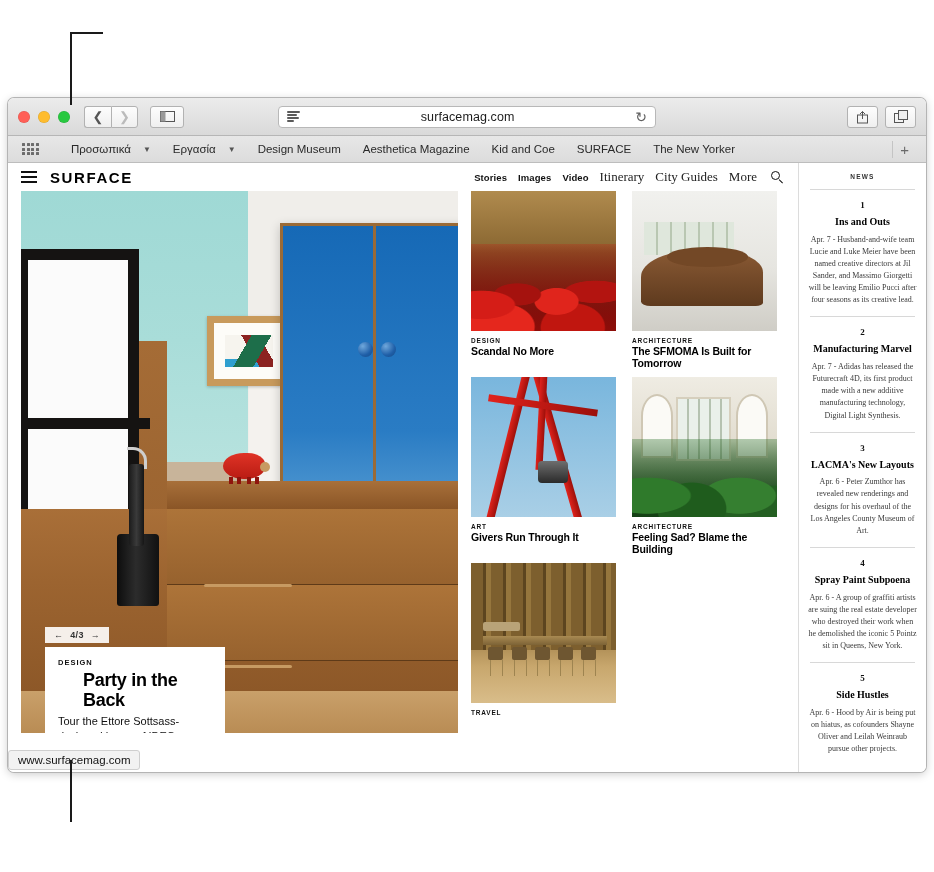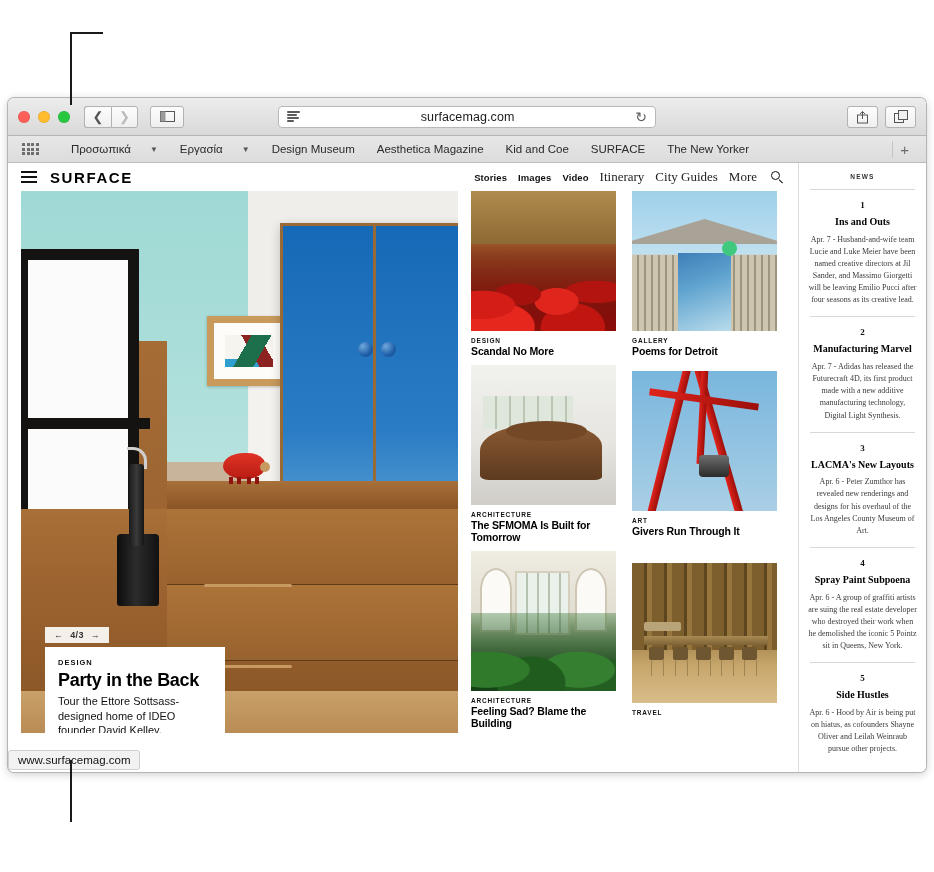--- a/index.html
+++ b/index.html
@@ -99,21 +99,21 @@
     padding: 0 6px;
     font-size: 11.5px; color: #2a2a2a;
   }
   #apps-grid {
     width: 22px; display: grid;
     grid-template-columns: repeat(4, 3px);
     grid-auto-rows: 3px; gap: 1.5px;
     margin: 0 16px 0 8px;
   }
   #apps-grid span { background: #6d6d6d; border-radius: .5px; }
-  .bm { padding: 0 11px; white-space: nowrap; display: flex; align-items: center; gap: 19px; }
+  .bm { padding: 0 11px; white-space: nowrap; display: flex; align-items: center; gap: 12px; }
   .bm .cd { font-size: 8px; color: #555; }
   #bm-plus {
     margin-left: auto; margin-right: 4px;
     font-size: 15px; color: #6a6a6a; padding: 0 7px;
     border-left: 1px solid #c4c4c4;
   }
 
   
   #page { display: flex; height: 609px; background: #fff; }
   #content { width: 790px; position: relative; }
@@ -263,29 +263,29 @@
     width: 180px;
     background: #fff;
     padding: 11px 13px 13px;
   }
   .kicker {
     font-size: 7.5px; font-weight: bold; letter-spacing: 1px; color: #111;
     margin-bottom: 3px;
   }
   #hero-title {
     font-size: 18px; font-weight: bold; color: #000;
-    letter-spacing: -.3px; line-height: 1.12; margin-bottom: 4px;
+    letter-spacing: -.3px; line-height: 1.12; margin-bottom: 4px; margin-left: 25px;
   }
   #hero-desc {
     font-family: Liberation Sans, sans-serif;
     font-size: 11px; line-height: 1.33; color: #111;
   }
 
   
-  #cards { width: 320px; display: flex; flex-wrap: wrap; gap: 8px 16px; align-content: flex-start; align-items: center; }
+  #cards { width: 320px; display: flex; flex-wrap: wrap; gap: 8px 16px; align-content: flex-start; }
   .card { width: 145px; }
   .thumb { width: 145px; height: 140px; position: relative; overflow: hidden; background: #ddd; }
   .card-kicker {
     font-size: 6.5px; font-weight: bold; letter-spacing: .8px;
     color: #111; margin: 6px 0 1px;
   }
   .card-title {
     font-size: 10.5px; font-weight: bold; color: #000;
     letter-spacing: -.15px; line-height: 1.15;
   }
@@ -607,31 +607,20 @@
         </div>
 
         <div id="cards">
 
           <div class="card">
             <div class="thumb t-seats"></div>
             <div class="card-kicker">DESIGN</div>
             <div class="card-title">Scandal No More</div>
           </div>
 
-          <div class="card">
-            <div class="thumb t-gazebo">
-              <div class="roof"></div>
-                <div class="block-l"></div>
-                <div class="block-r"></div>
-              <div class="glass"></div>
-                <div class="balloon"></div>
-            </div>
-            <div class="card-kicker">GALLERY</div>
-            <div class="card-title">Poems for Detroit</div>
-          </div>
 
           <div class="card">
             <div class="thumb t-serra">
               <div class="win"></div>
                 <div class="coil"></div>
                 <div class="coil2"></div>
             </div>
             <div class="card-kicker">ARCHITECTURE</div>
             <div class="card-title">The SFMOMA Is Built for Tomorrow</div>
           </div>

